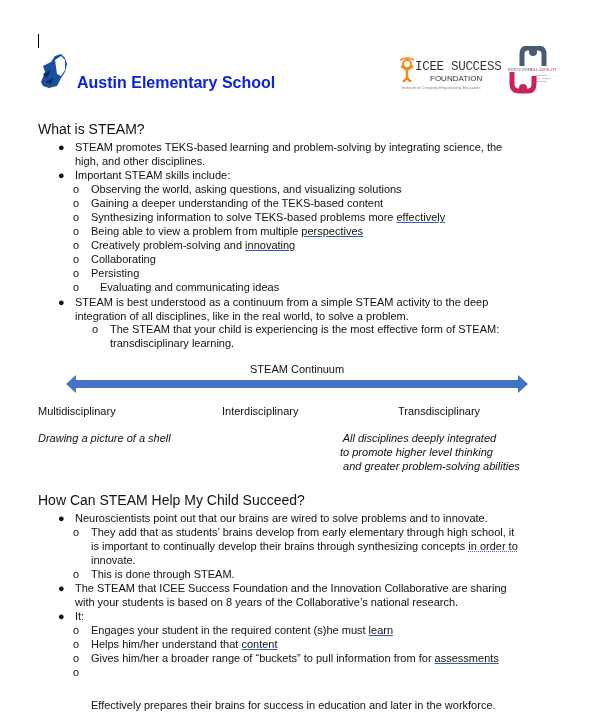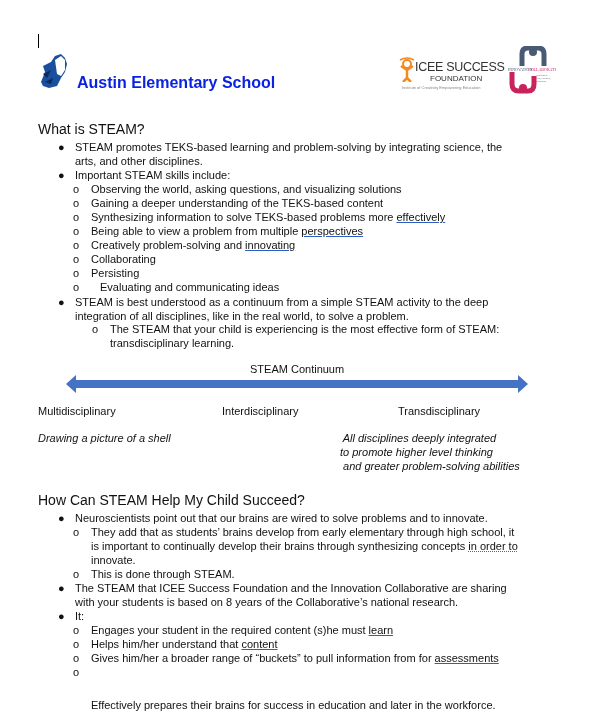--- a/index.html
+++ b/index.html
@@ -3,21 +3,21 @@
 <meta charset="utf-8">
 <style>
   html, body { margin:0; padding:0; background:#ffffff; }
   body { width:602px; height:715px; position:relative; overflow:hidden;
          font-family:"Liberation Sans", sans-serif; color:#111; }
   .abs { position:absolute; }
   .cursor { left:38px; top:34px; width:1px; height:14px; background:#000; }
   .school-name { left:77px; top:74px; font-size:16px; font-weight:bold; color:#0b22e0; white-space:nowrap; }
   .wolf { left:37px; top:52px; width:38px; height:38px; }
   .icee { left:398px; top:54px; width:100px; height:40px; }
-  .icee-title { position:absolute; left:17px; top:6px; font-size:12.5px; color:#333; white-space:nowrap; letter-spacing:-0.3px; }
+  .icee-title { position:absolute; left:17px; top:6px; font-size:12.5px; color:#333; white-space:nowrap; letter-spacing:-0.3px;font-family:Liberation Mono, monospace; }
   .icee-sub { position:absolute; left:32px; top:20px; font-size:8px; color:#333; white-space:nowrap; }
   .icee-tag { position:absolute; left:4px; top:31px; font-size:4px; color:#888; white-space:nowrap; }
   .innov { left:506px; top:46px; width:50px; height:48px; }
   .h1 { left:38px; font-size:14px; color:#111; white-space:nowrap; }
   .line { position:absolute; font-size:11px; line-height:14px; white-space:nowrap; color:#111; }
   .bullet { position:absolute; font-size:11px; line-height:14px; }
   .ul { text-decoration:underline; text-decoration-color:#2c5dc9; }
   .ul-dot { text-decoration:underline dotted; text-decoration-color:#5555dd; }
   .italic { font-style:italic; }
 </style>
@@ -54,21 +54,21 @@
   <text x="22" y="25" font-size="4" fill="#c8235a" font-family="Liberation Serif, serif">COLLABORATIVE</text>
   <text x="30" y="30" font-size="2.5" fill="#555" font-family="Liberation Serif, serif">Nationwide</text>
   <text x="30" y="33" font-size="2.5" fill="#555" font-family="Liberation Serif, serif">Arts, Sciences,</text>
   <text x="30" y="36" font-size="2.5" fill="#555" font-family="Liberation Serif, serif">Education</text>
 </svg>
 
 <div class="abs h1" style="top:121px">What is STEAM?</div>
 
 <div class="bullet" style="left:58px;top:140px">●</div>
 <div class="line" style="left:75px;top:140px">STEAM promotes TEKS-based learning and problem-solving by integrating science, the</div>
-<div class="line" style="left:75px;top:154px">arts, and other disciplines.</div>
+<div class="line" style="left:75px;top:154px">high, and other disciplines.</div>
 
 <div class="bullet" style="left:58px;top:168px">●</div>
 <div class="line" style="left:75px;top:168px">Important STEAM skills include:</div>
 
 <div class="line" style="left:73px;top:182px">o</div>
 <div class="line" style="left:91px;top:182px">Observing the world, asking questions, and visualizing solutions</div>
 <div class="line" style="left:73px;top:196px">o</div>
 <div class="line" style="left:91px;top:196px">Gaining a deeper understanding of the TEKS-based content</div>
 <div class="line" style="left:73px;top:210px">o</div>
 <div class="line" style="left:91px;top:210px"><span>Synthesizing information to solve TEKS-based problems more </span><span class="ul">effectively</span></div>

